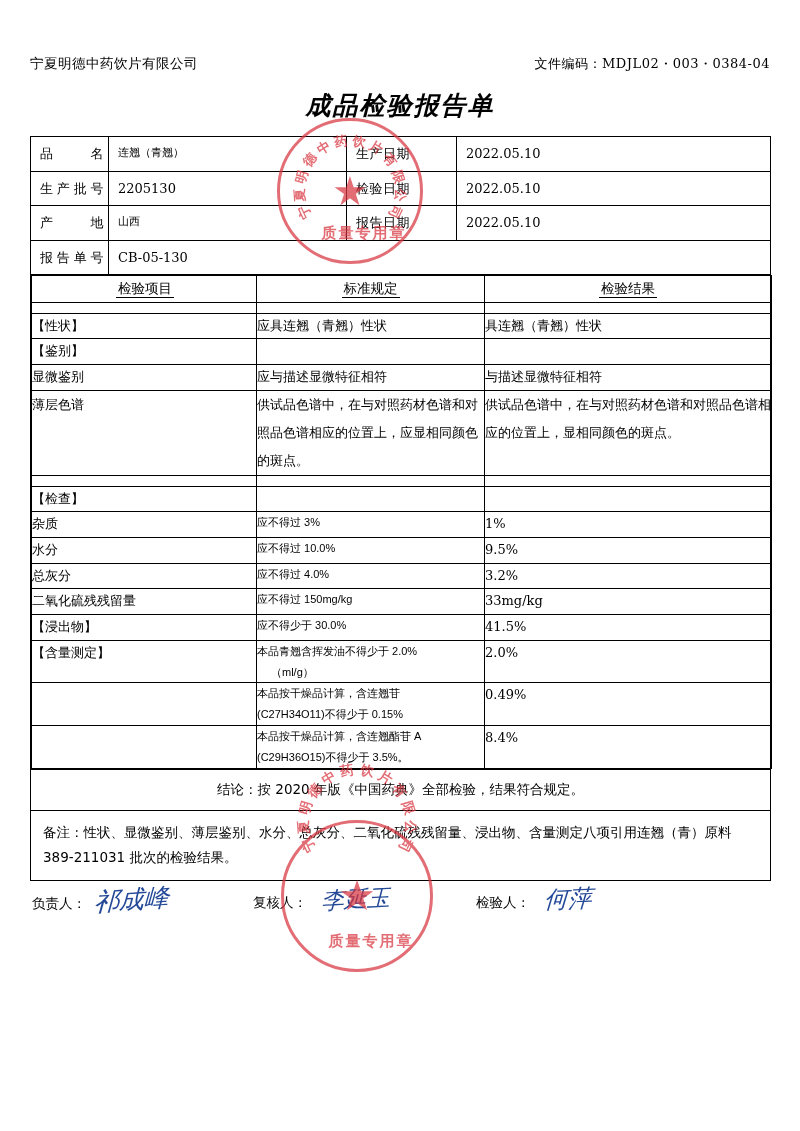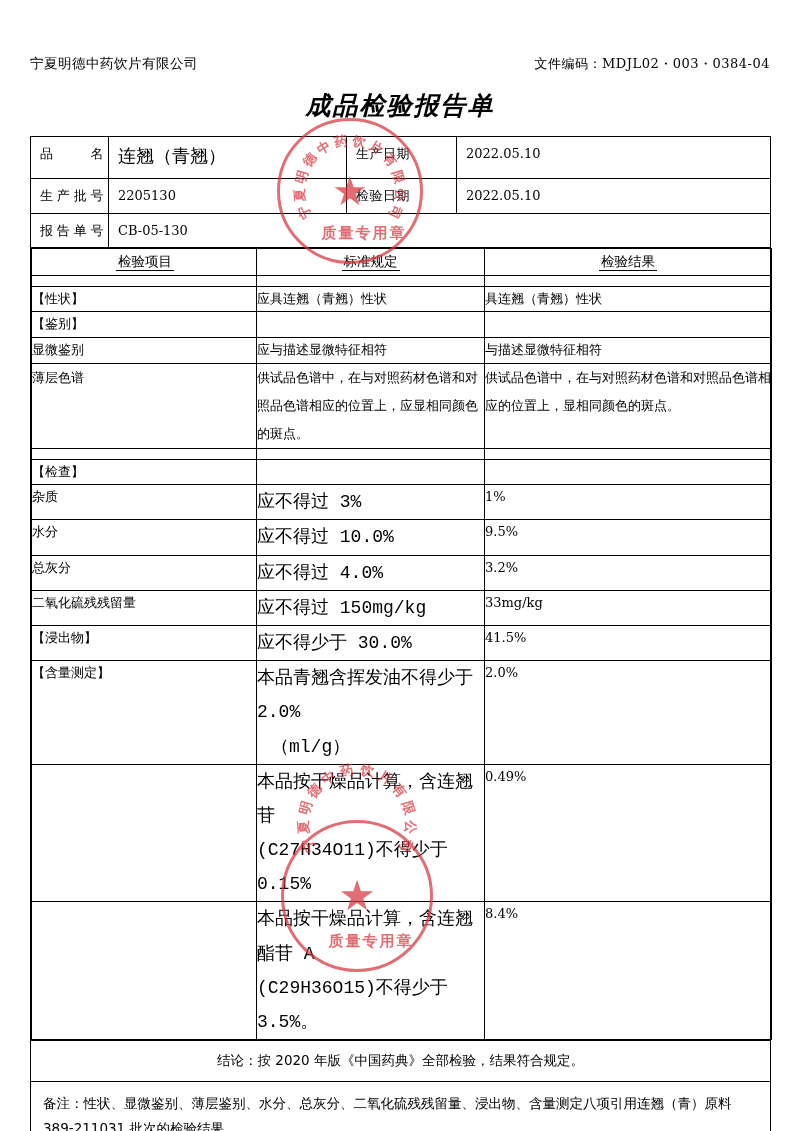--- a/index.html
+++ b/index.html
@@ -71,22 +71,22 @@
     display: inline-block;
     width: 64px;
     text-align: justify;
     text-align-last: justify;
   }
   .val {
     font-family: "DejaVu Serif", "Liberation Serif", serif;
     font-size: 13px;
   }
   .val-cn {
-    font-family: Liberation Mono, monospace;
-    font-size: 18px;
+    font-family: Liberation Sans, sans-serif;
+    font-size: 11px;
   }
   
   .sec-head {
     text-align: center;
     padding: 9px 0 7px 0;
     font-size: 13.5px;
   }
   .sec-head span {
     border-bottom: 1px solid #000;
     padding: 0 2px 1px 2px;
@@ -234,20 +234,34 @@
       </tr>
       <tr>
         <td>
             <div class="cell lbl"><span class="lbl-spread">生产批号</span></div>
           </td>
         <td>
             <div class="cell val">2205130</div>
           </td>
         <td>
             <div class="cell lbl">检验日期</div>
+          </td>
+        <td>
+            <div class="cell val">2022.05.10</div>
+          </td>
+      </tr>
+      <tr>
+        <td>
+            <div class="cell lbl"><span class="lbl-spread">产　地</span></div>
+          </td>
+        <td>
+            <div class="cell val-cn">山西</div>
+          </td>
+        <td>
+            <div class="cell lbl">报告日期</div>
           </td>
         <td>
             <div class="cell val">2022.05.10</div>
           </td>
       </tr>
       <tr>
         <td>
             <div class="cell lbl"><span class="lbl-spread">报告单号</span></div>
           </td>
         <td colspan="3">

